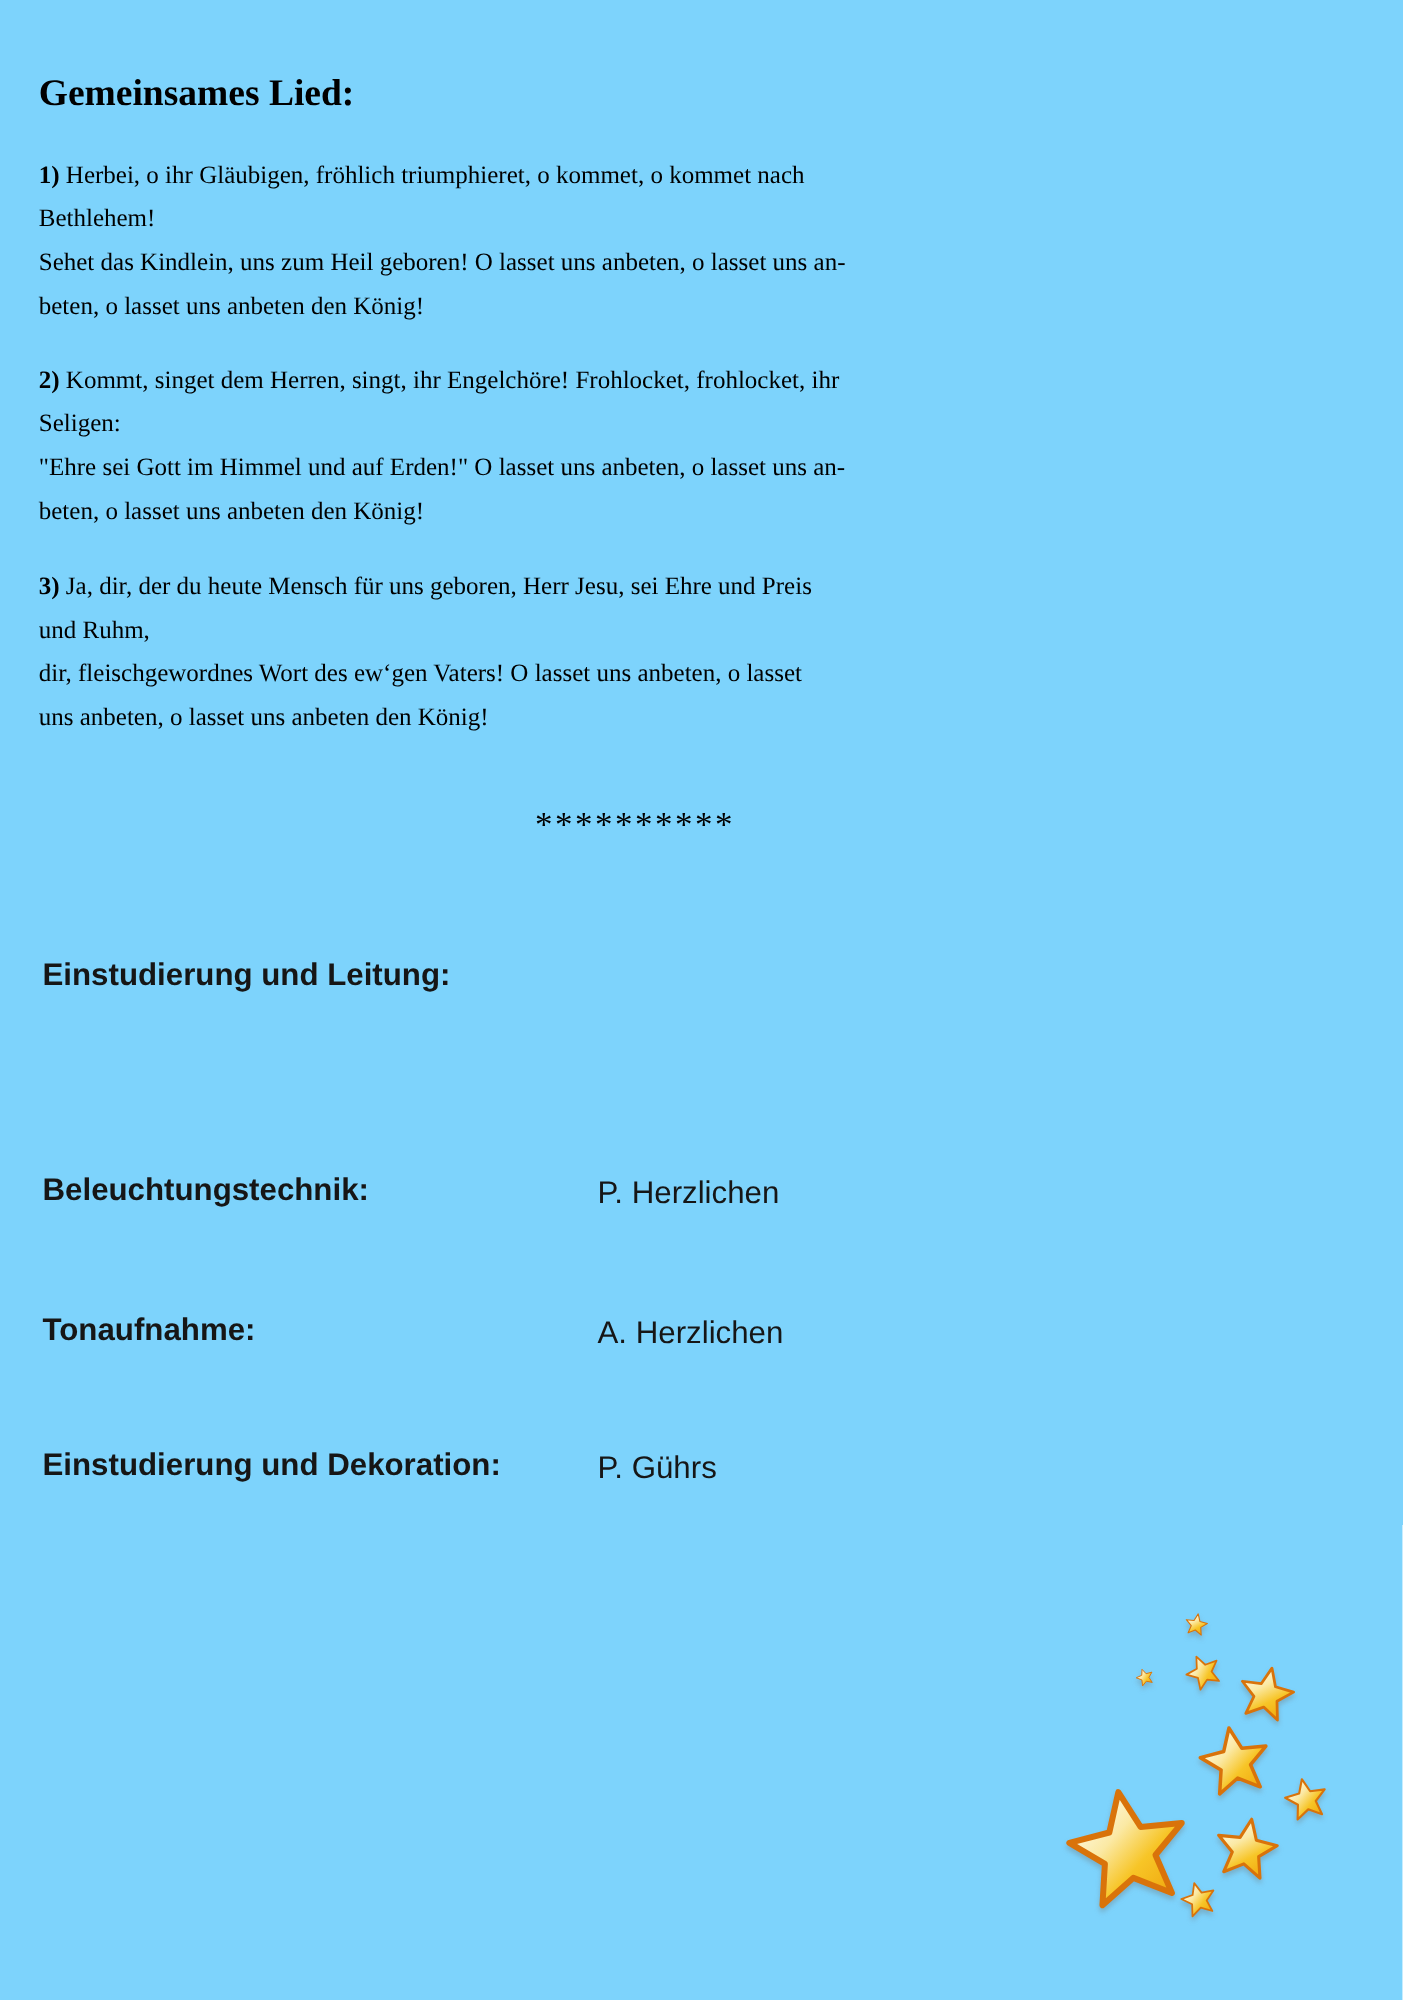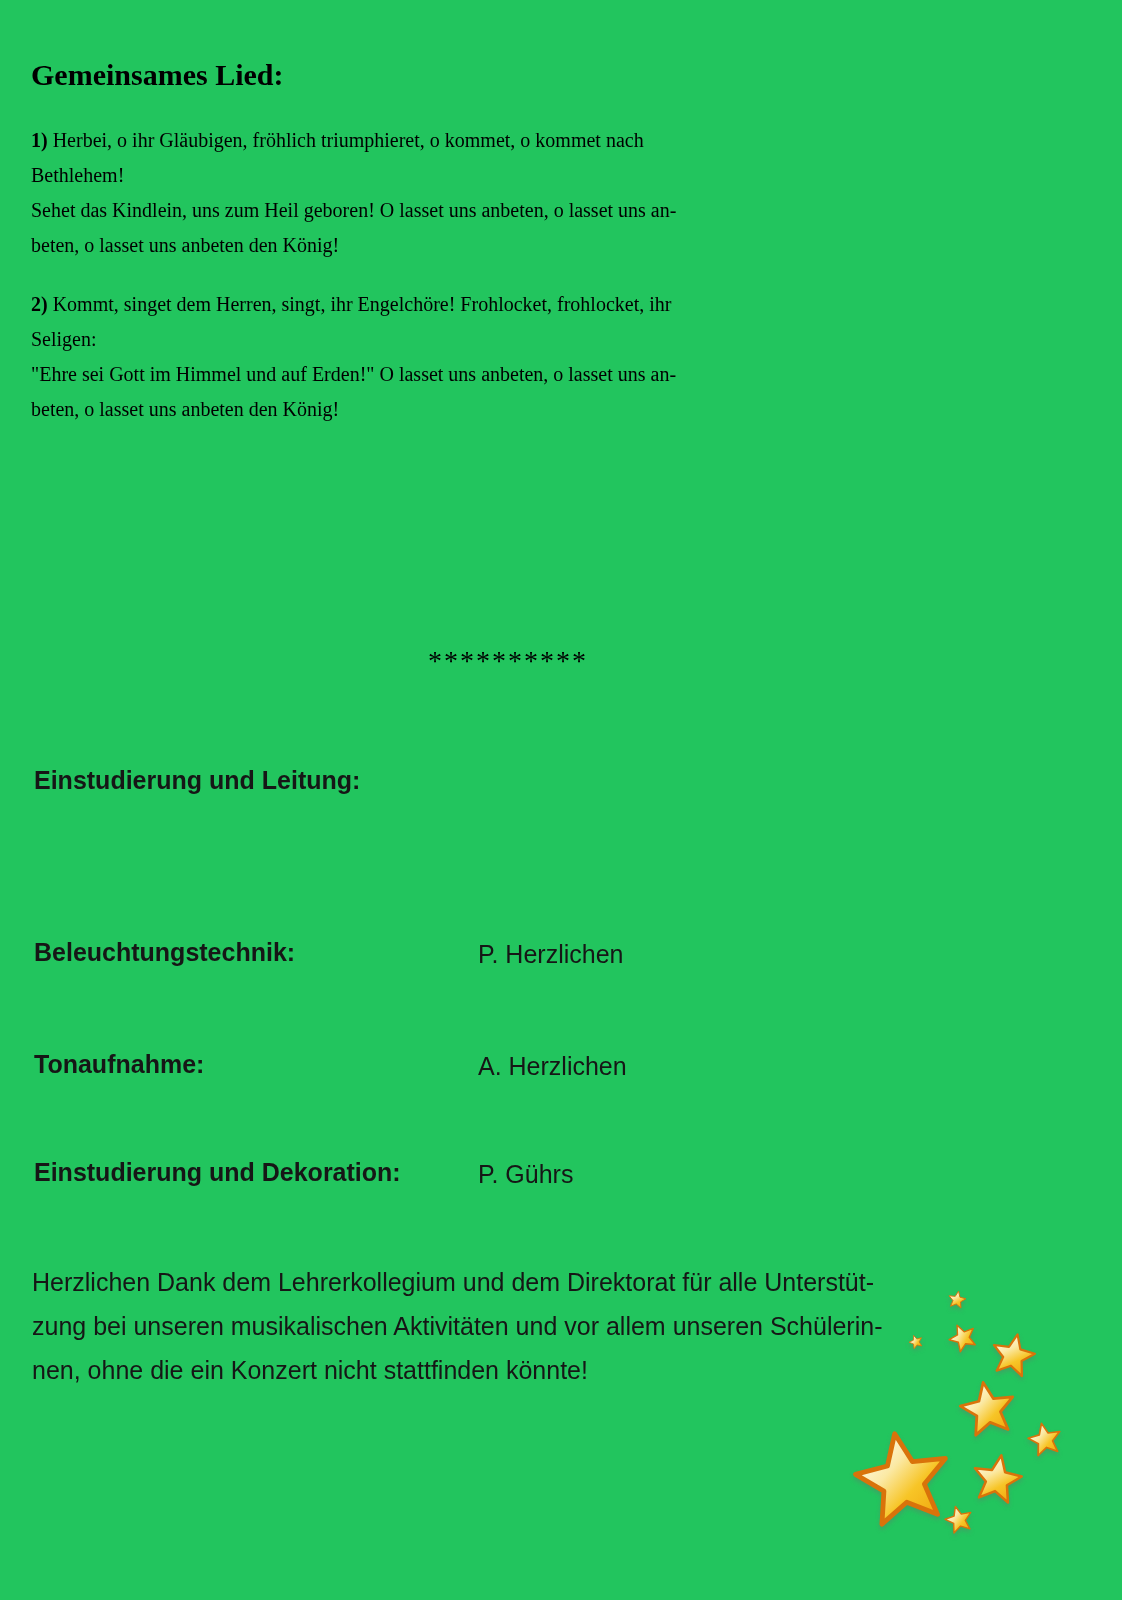--- a/index.html
+++ b/index.html
@@ -5,21 +5,21 @@
 <style>
   html, body {
     margin: 0;
     padding: 0;
     background: #ffffff;
   }
   .page {
     position: relative;
     width: 1122px;
     height: 1600px;
-    background: #22c55e;
+    background: #7dd3fc;
     overflow: hidden;
     font-kerning: normal;
   }
 
   
   .serif {
     font-family: "Liberation Serif", "DejaVu Serif", serif;
     color: #000000;
   }
   .heading {
@@ -114,20 +114,24 @@
   <p class="serif verse verse1"><strong class="vnum">1)</strong> <span class="vtext">Herbei, o ihr Gläubigen, fröhlich triumphieret, o kommet, o kommet nach
 Bethlehem!
 Sehet das Kindlein, uns zum Heil geboren! O lasset uns anbeten, o lasset uns an-
 beten, o lasset uns anbeten den König!</span></p>
 
   <p class="serif verse verse2"><strong class="vnum">2)</strong> <span class="vtext">Kommt, singet dem Herren, singt, ihr Engelchöre! Frohlocket, frohlocket, ihr
 Seligen:
 "Ehre sei Gott im Himmel und auf Erden!" O lasset uns anbeten, o lasset uns an-
 beten, o lasset uns anbeten den König!</span></p>
 
+  <p class="serif verse verse3"><strong class="vnum">3)</strong> <span class="vtext">Ja, dir, der du heute Mensch für uns geboren, Herr Jesu, sei Ehre und Preis
+und Ruhm,
+dir, fleischgewordnes Wort des ew‘gen Vaters! O lasset uns anbeten, o lasset
+uns anbeten, o lasset uns anbeten den König!</span></p>
 
   <div class="serif separator">**********</div>
 
   <div class="credit-row crow1">
     <div class="sans credit-label">Einstudierung und Leitung:</div>
     <div class="credit-values">
     </div>
   </div>
 
   <div class="credit-row crow2">
@@ -144,23 +148,20 @@
     </div>
   </div>
 
   <div class="credit-row crow4">
     <div class="sans credit-label">Einstudierung und Dekoration:</div>
     <div class="credit-values">
       <div class="sans credit-value">P. Gührs</div>
     </div>
   </div>
 
-  <div class="sans thanks">Herzlichen Dank dem Lehrerkollegium und dem Direktorat für alle Unterstüt-
-zung bei unseren musikalischen Aktivitäten und vor allem unseren Schülerin-
-nen, ohne die ein Konzert nicht stattfinden könnte!</div>
 
   <svg class="stars-svg" viewBox="848 1283 220 265" xmlns="http://www.w3.org/2000/svg" aria-hidden="true">
     <defs>
       <linearGradient id="starGrad" x1="-0.7" y1="-0.9" x2="0.7" y2="0.9" gradientUnits="userSpaceOnUse">
         <stop offset="0" stop-color="#FFFEF6"></stop>
         <stop offset="0.35" stop-color="#FBE9A4"></stop>
         <stop offset="0.62" stop-color="#F7C527"></stop>
         <stop offset="1" stop-color="#EFA30A"></stop>
       </linearGradient>
       <path id="star" d="M 0 -1 L 0.2645 -0.3641 L 0.9511 -0.309 L 0.428 0.1391 L 0.5878 0.809 L 0 0.45 L -0.5878 0.809 L -0.428 0.1391 L -0.9511 -0.309 L -0.2645 -0.3641 Z" fill="url(#starGrad)" stroke="#D9730A" stroke-width="0.1" stroke-linejoin="round"></path>

